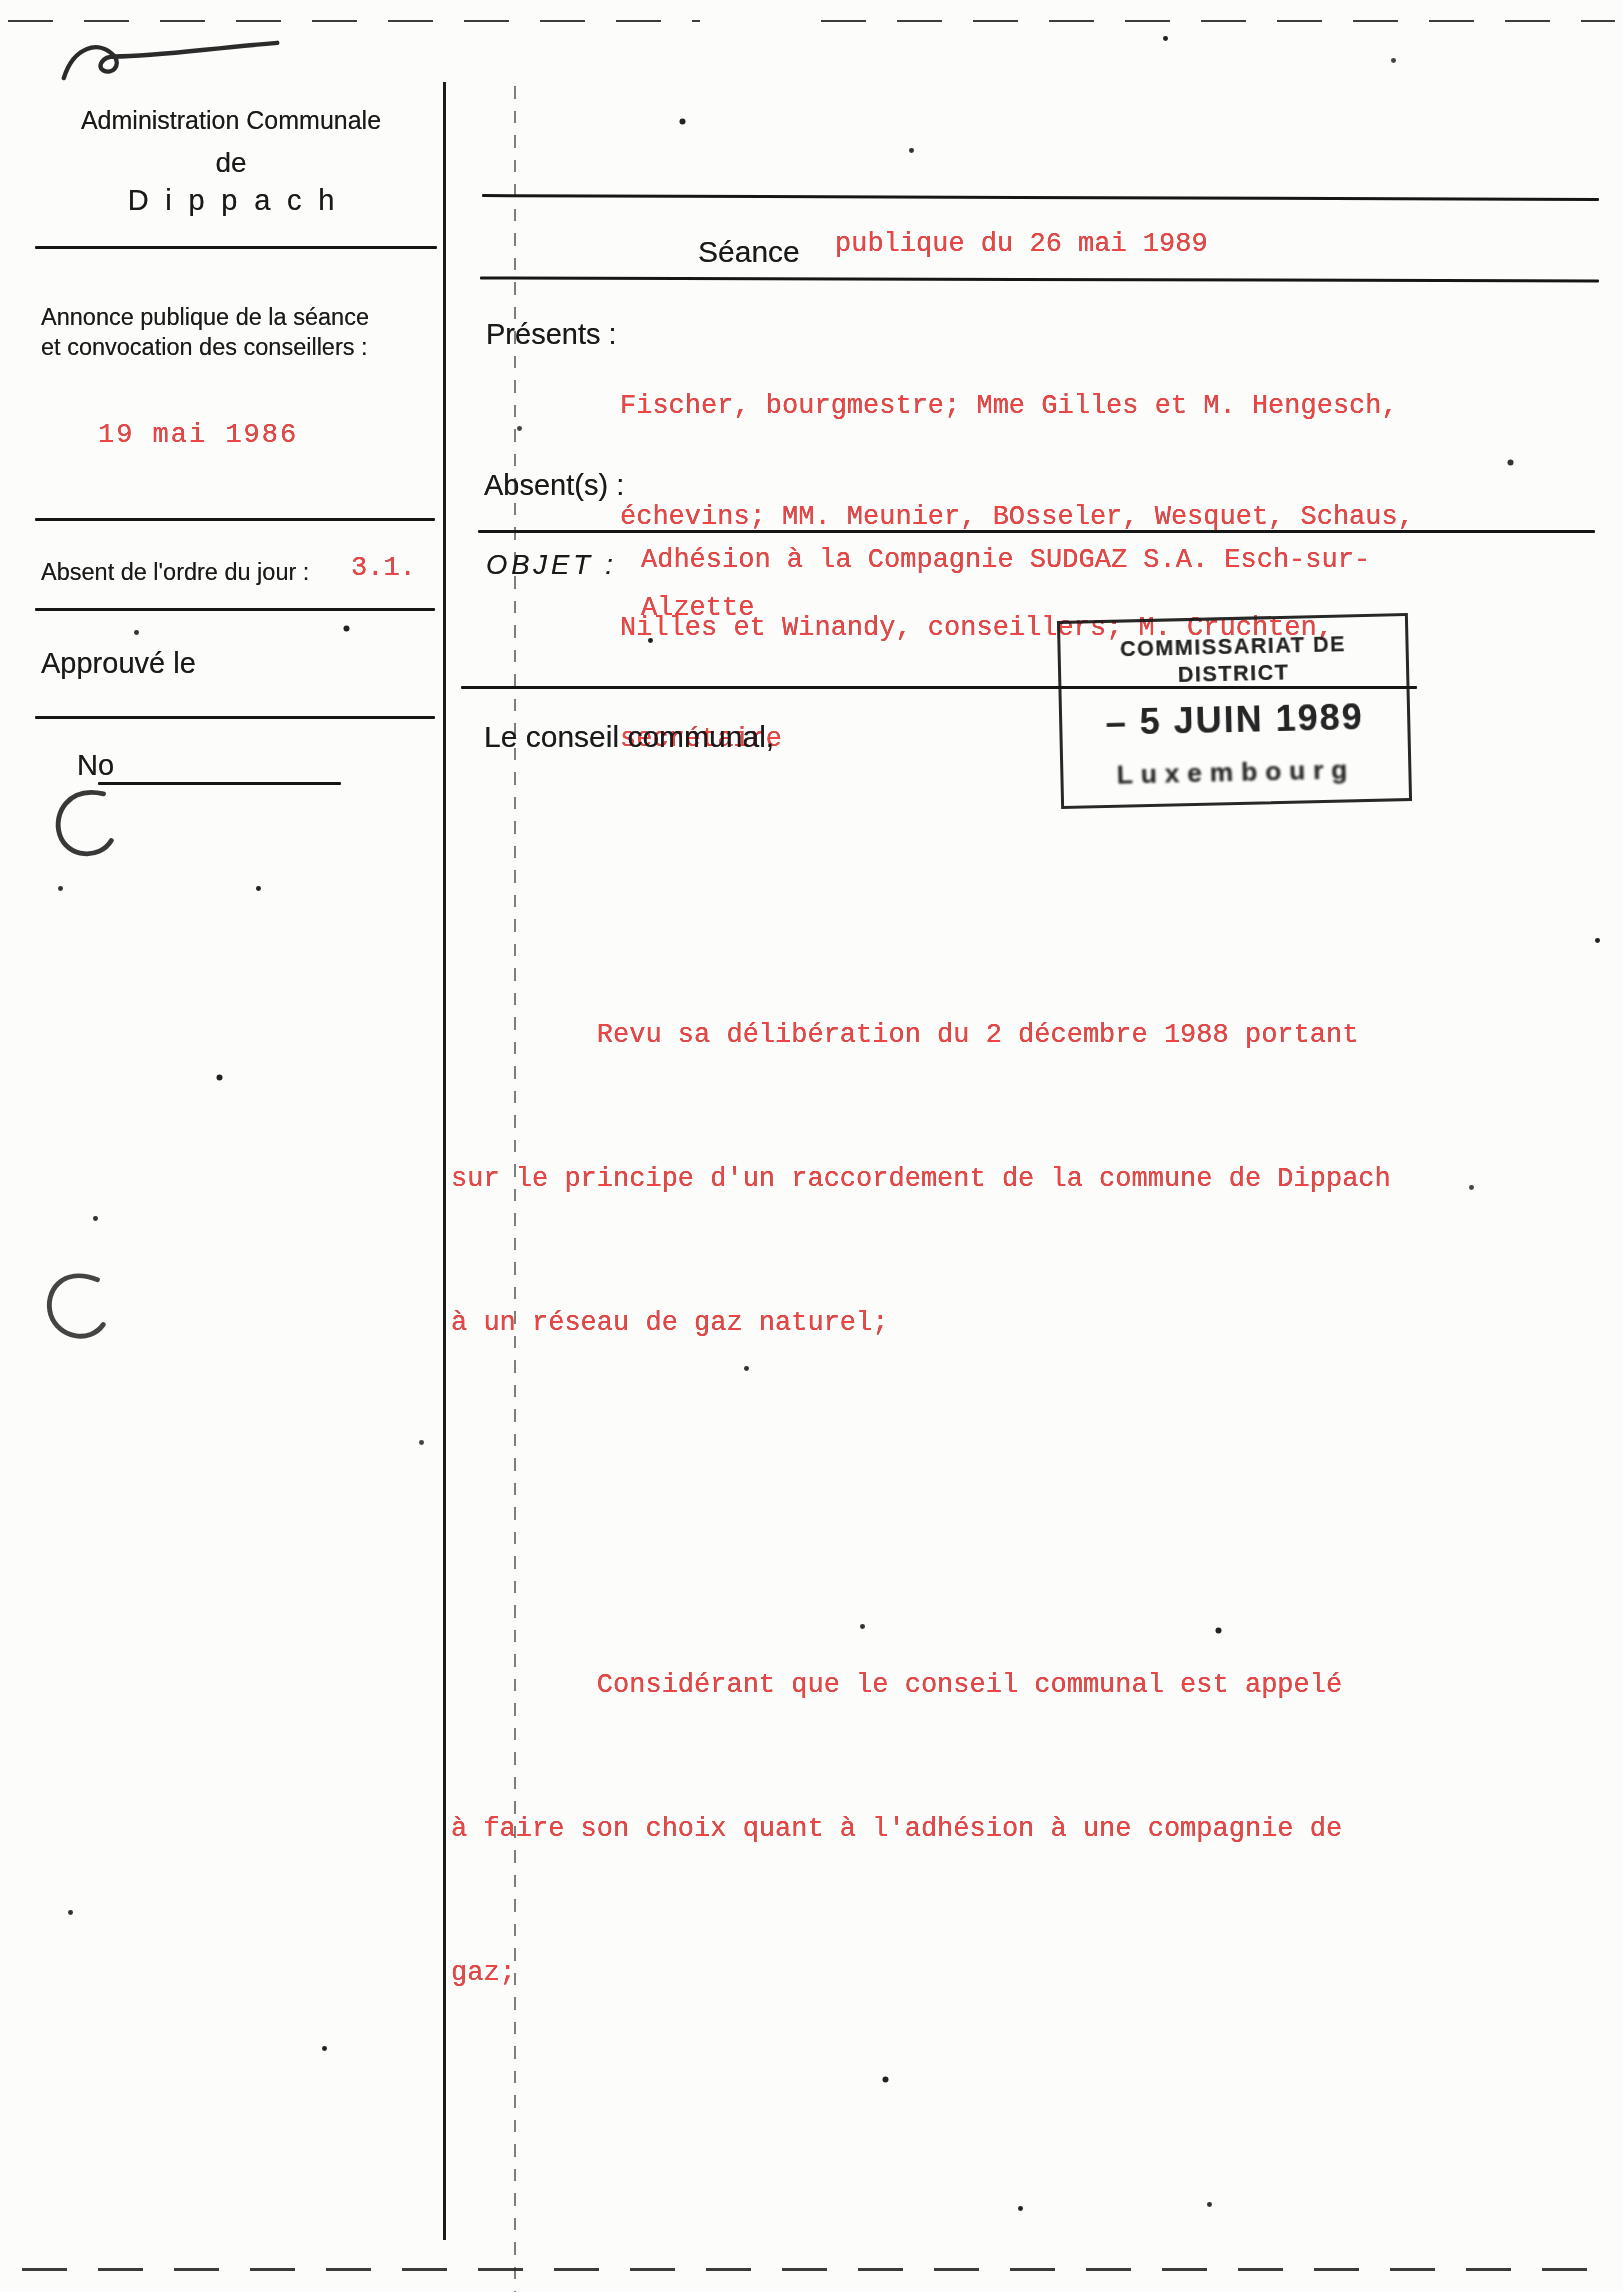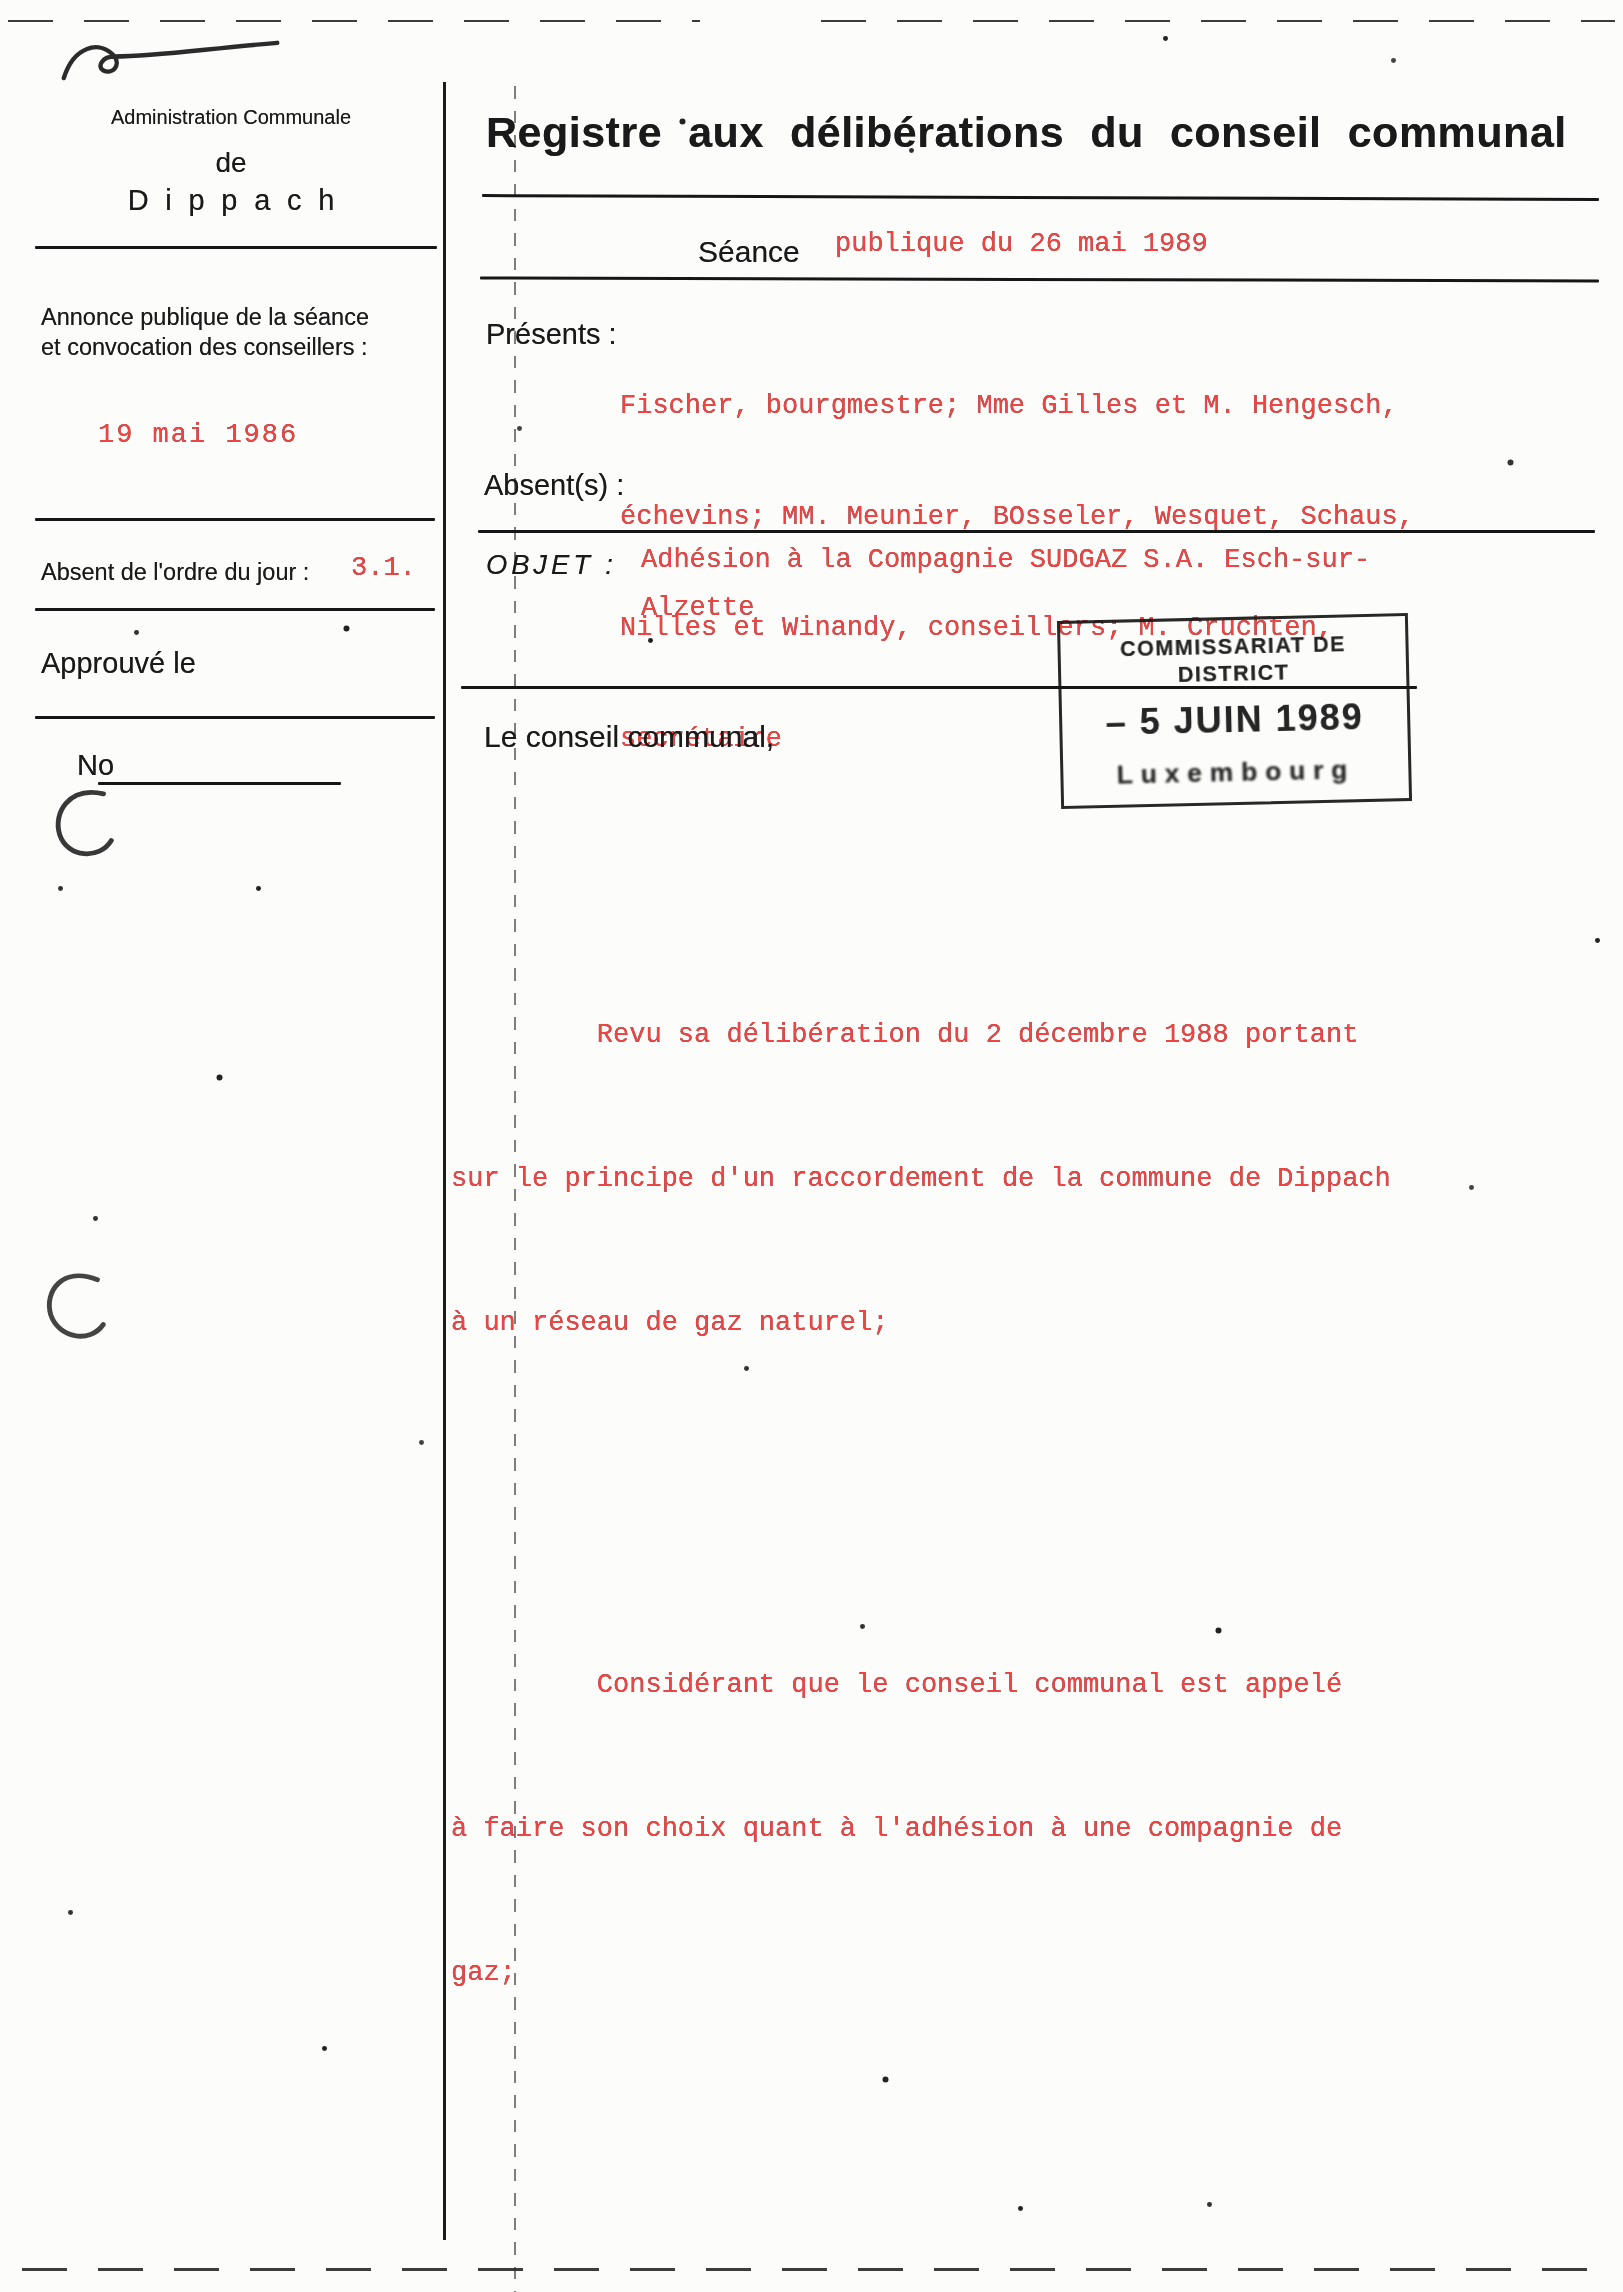--- a/index.html
+++ b/index.html
@@ -50,21 +50,21 @@
 <div class="page">
 
   <div class="abs dash-h" style="left:7.8px;top:19.6px;width:692px;"></div>
   <div class="abs dash-h" style="left:821px;top:19.6px;width:794px;"></div>
   <div class="abs dash-h" style="left:21.6px;top:2268px;width:1588px;"></div>
 
   <svg class="abs" style="left:54px;top:27.4px;" width="235" height="63" viewBox="0 0 240 64">
     <path d="M10 52 C 20 20, 46 12, 62 30 C 68 39, 60 49, 50 44 C 44 40, 49 30, 62 30 C 105 30, 155 22, 228 16" fill="none" stroke="#141414" stroke-width="4.5" stroke-linecap="round" opacity=".9"></path>
   </svg>
 
-  <div class="abs print side-center" style="top:106px;font-size:20px;">Administration Communale</div>
+  <div class="abs print side-center" style="top:106px;font-size:25px;">Administration Communale</div>
   <div class="abs print side-center" style="top:147px;font-size:28px;">de</div>
   <div class="abs print side-center" style="top:184px;font-size:29px;letter-spacing:16.7px;padding-left:16.7px;box-sizing:border-box;">Dippach</div>
   <div class="abs hrule" style="left:35px;top:246px;width:402px;"></div>
 
   <div class="abs print" style="left:41px;top:304px;font-size:23.5px;">Annonce publique de la séance</div>
   <div class="abs print" style="left:41px;top:334px;font-size:23.5px;">et convocation des conseillers :</div>
   <div class="abs mono" style="left:98px;top:420px;letter-spacing:2px;">19 mai 1986</div>
   <div class="abs hrule thin" style="left:35px;top:518px;width:400px;"></div>
 
   <div class="abs print" style="left:41px;top:559px;font-size:23.5px;">Absent de l'ordre du jour :</div>
@@ -80,21 +80,20 @@
   <svg class="abs" style="left:49px;top:784px;" width="74" height="80" viewBox="0 0 76 82">
     <path d="M56 10 C 20 2, 4 30, 11 52 C 19 76, 52 78, 64 58" fill="none" stroke="#151515" stroke-width="5" stroke-linecap="round" opacity=".85"></path>
   </svg>
   <svg class="abs" style="left:41px;top:1266px;" width="74" height="80" viewBox="0 0 76 82">
     <path d="M58 14 C 22 0, 3 26, 10 50 C 18 74, 50 80, 64 60" fill="none" stroke="#151515" stroke-width="5" stroke-linecap="round" opacity=".8"></path>
   </svg>
 
   <div class="abs vline" style="left:443px;top:82px;height:2158px;"></div>
   <div class="abs fold" style="left:514px;top:86px;height:2206px;"></div>
 
-  <div class="abs print" style="left:486px;top:108px;font-size:43px;font-weight:700;word-spacing:13.7px;letter-spacing:0.5px;">Registre aux délibérations du conseil communal</div>
   <div class="abs hrule" style="left:482px;top:196px;width:1117px;height:3.4px;transform:rotate(.2deg);"></div>
 
   <div class="abs print" style="left:698px;top:235px;font-size:30px;">Séance</div>
   <div class="abs mono" style="left:835px;top:229px;">publique du 26 mai 1989</div>
   <div class="abs hrule thin" style="left:480px;top:278px;width:1119px;transform:rotate(.15deg);"></div>
 
   <div class="abs print" style="left:486px;top:318px;font-size:29px;">Présents :</div>
   <div class="abs mono presents-lines" style="left:620px;top:314px;">
     <div>Fischer, bourgmestre; Mme Gilles et M. Hengesch,</div>
     <div>échevins; MM. Meunier, BOsseler, Wesquet, Schaus,</div>

